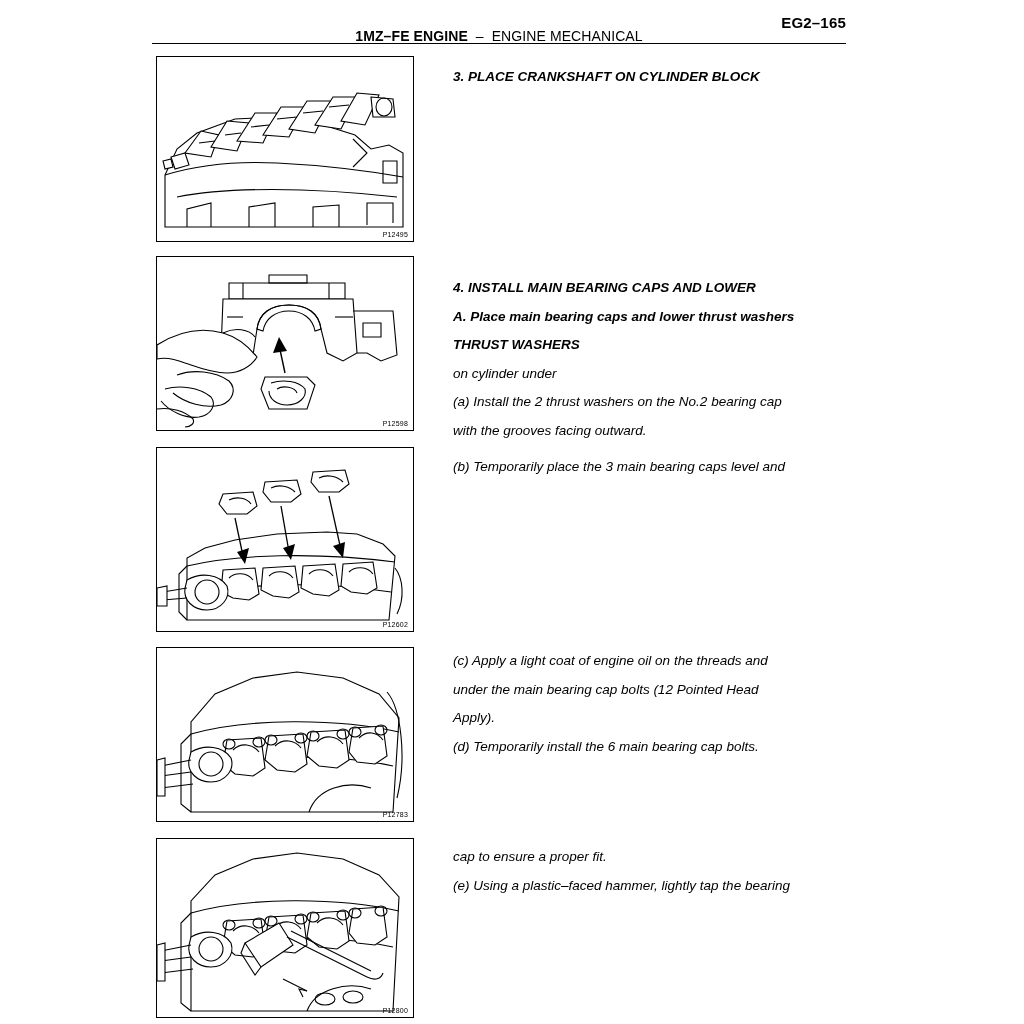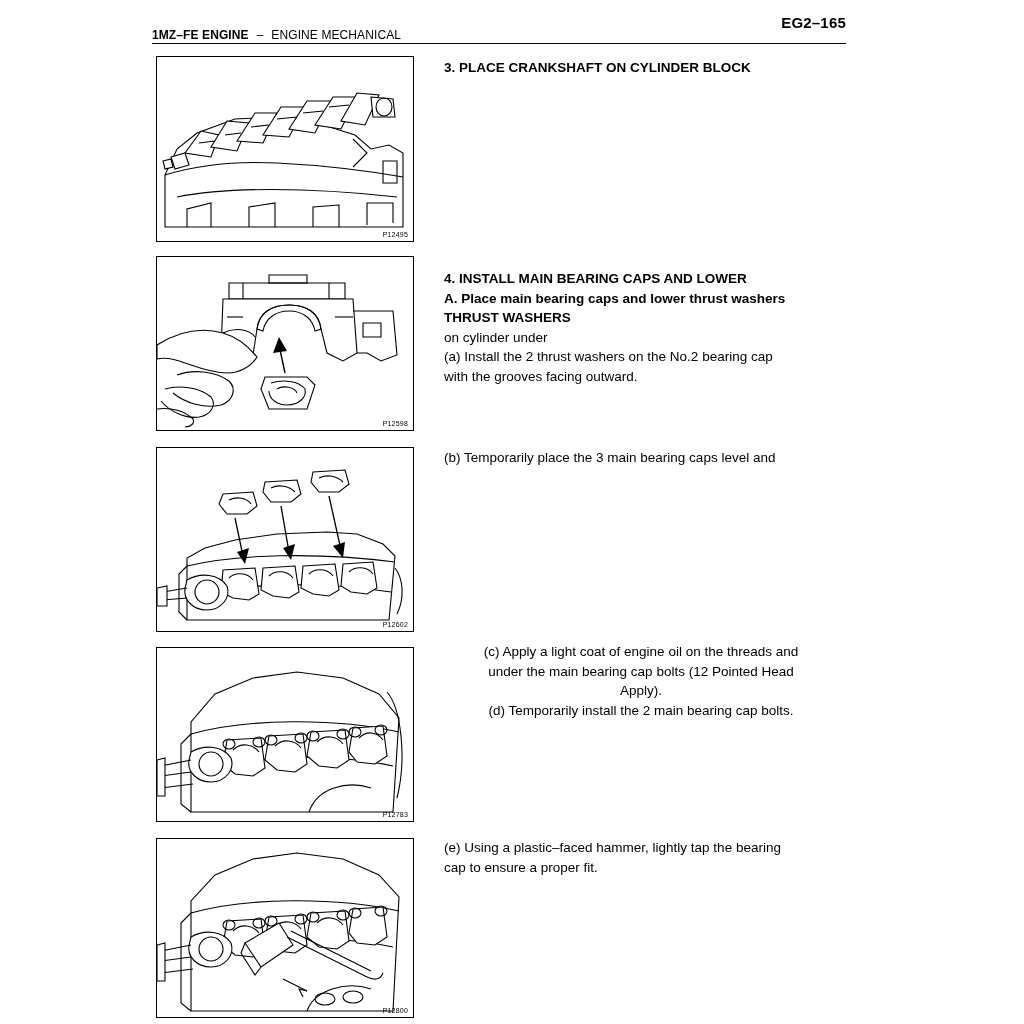--- a/index.html
+++ b/index.html
@@ -36,22 +36,22 @@
     right: 66px;
     top: 43px;
     border-top: 1.6px solid #000;
   }
   .header-line {
     position: absolute;
     left: 152px;
     right: 66px;
     top: 28px;
     height: 14px;
-    text-align: left;
-    font-size: 12px;
+    text-align: center;
+    font-size: 14px;
     white-space: nowrap;
   }
   .header-line .eng {
     font-weight: bold;
     letter-spacing: 0.1px;
   }
   .header-line .dash {
     padding: 0 8px;
   }
   .header-line .sec {
@@ -80,21 +80,21 @@
 
   
   .txt {
     position: absolute;
     left: 444px;
     width: 394px;
     font-size: 13.5px;
     line-height: 1.45;
   }
   .txt .b { font-weight: bold; }
-  .txt p { margin: 0; }
+  .txt p { margin: 9px; font-style: italic; }
 </style>
 </head>
 <body>
 
 <div class="page">
 
   <div class="page-number">EG2–165</div>
   <div class="header-line">
     <span class="eng">1MZ–FE ENGINE</span><span class="dash">–</span><span class="sec">ENGINE MECHANICAL</span>
   </div>
@@ -271,25 +271,25 @@
           <path d="M4 140 L36 136"></path>
         <path d="M0 112 L8 110 L8 148 L0 148 Z" fill="#fff"></path>
 
         <path d="M230 44 C 244 60, 250 110, 240 150"></path>
         <path d="M152 164 C 160 140, 190 132, 214 140"></path>
       </g>
     </svg>
     <span class="fig-id">P12783</span>
   </div>
 
-  <div class="txt" style="top:642px;text-align:center;">
+  <div class="txt" style="top:642px;">
     <p>(c) Apply a light coat of engine oil on the threads and</p>
     <p>under the main bearing cap bolts (12 Pointed Head</p>
     <p>Apply).</p>
-    <p>(d) Temporarily install the 2 main bearing cap bolts.</p>
+    <p>(d) Temporarily install the 6 main bearing cap bolts.</p>
   </div>
 
   <div class="fig" style="top:838px; height:180px;">
     <svg width="255" height="177" viewBox="0 0 255 177">
       <g fill="none" stroke="#000" stroke-width="1.1">
 
         <path d="M34 62 L34 172 L236 172 L242 58 L222 36 L186 20 L140 14 L96 20 L58 36 Z"></path>
         <path d="M34 74 C 90 58, 180 58, 242 72"></path>
         <path d="M48 110 C 110 96, 180 96, 236 108"></path>
         <path d="M34 172 L24 164 L24 84 L34 74"></path>
@@ -331,17 +331,17 @@
 
         <path d="M150 172 C 158 150, 190 142, 214 150"></path>
         <ellipse cx="168" cy="160" rx="10" ry="6"></ellipse>
         <ellipse cx="196" cy="158" rx="10" ry="6"></ellipse>
       </g>
     </svg>
     <span class="fig-id">P12800</span>
   </div>
 
   <div class="txt" style="top:838px;">
+    <p>cap to ensure a proper fit.</p>
     <p>(e) Using a plastic–faced hammer, lightly tap the bearing</p>
-    <p>cap to ensure a proper fit.</p>
   </div>
 
 </div>
 
 </body></html>

